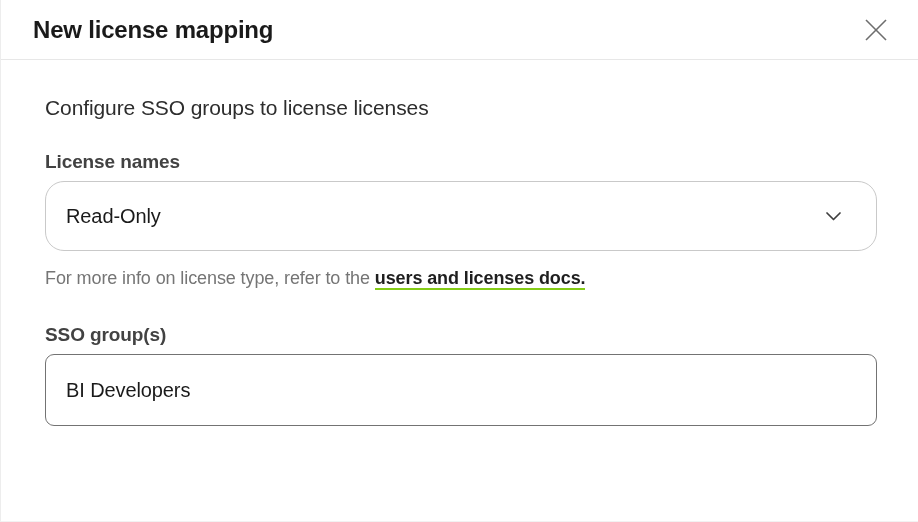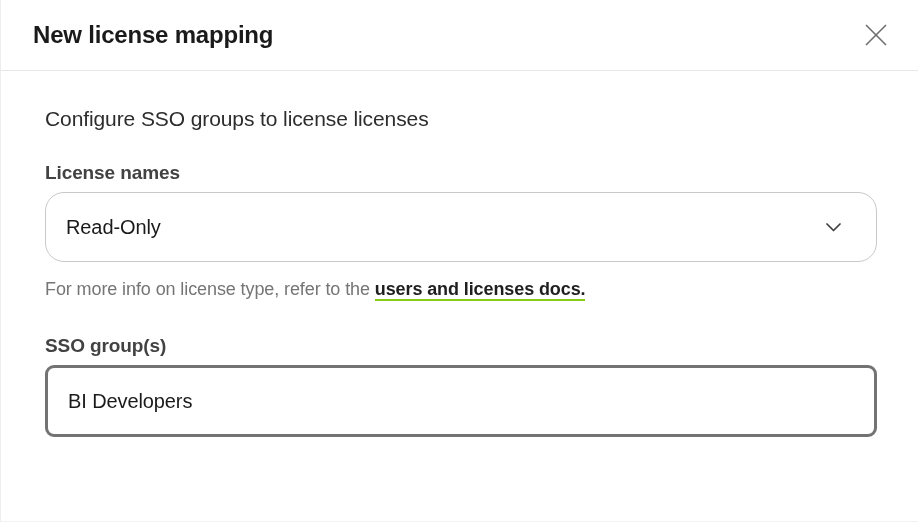--- a/index.html
+++ b/index.html
@@ -12,21 +12,21 @@
     position: relative;
     width: 918px;
     height: 522px;
     background: #ffffff;
     border-left: 1px solid #ededed;
     border-bottom: 1px solid #f2f2f2;
     overflow: hidden;
   }
   .dialog-header {
     position: relative;
-    height: 71px;
+    height: 60px;
     border-bottom: 1px solid #e7e7e7;
     display: flex;
     align-items: center;
     padding: 0 28px 0 32px;
   }
   .dialog-title {
     font-size: 24px;
     font-weight: 700;
     color: #1a1a1a;
     letter-spacing: -0.2px;
@@ -93,21 +93,21 @@
     color: #1f1f1f;
     font-weight: 700;
     text-decoration: none;
     border-bottom: 2px solid #84cc16;
     cursor: pointer;
   }
   .text-input {
     margin-top: 8px;
     width: 100%;
     height: 72px;
-    border: 3px solid #737373;
+    border: 1px solid #737373;
     border-radius: 9px;
     background: #ffffff;
     padding: 0 20px;
     font-family: "Liberation Sans", "DejaVu Sans", sans-serif;
     font-size: 20px;
     color: #1a1a1a;
     letter-spacing: -0.1px;
     outline: none;
     display: block;
   }

